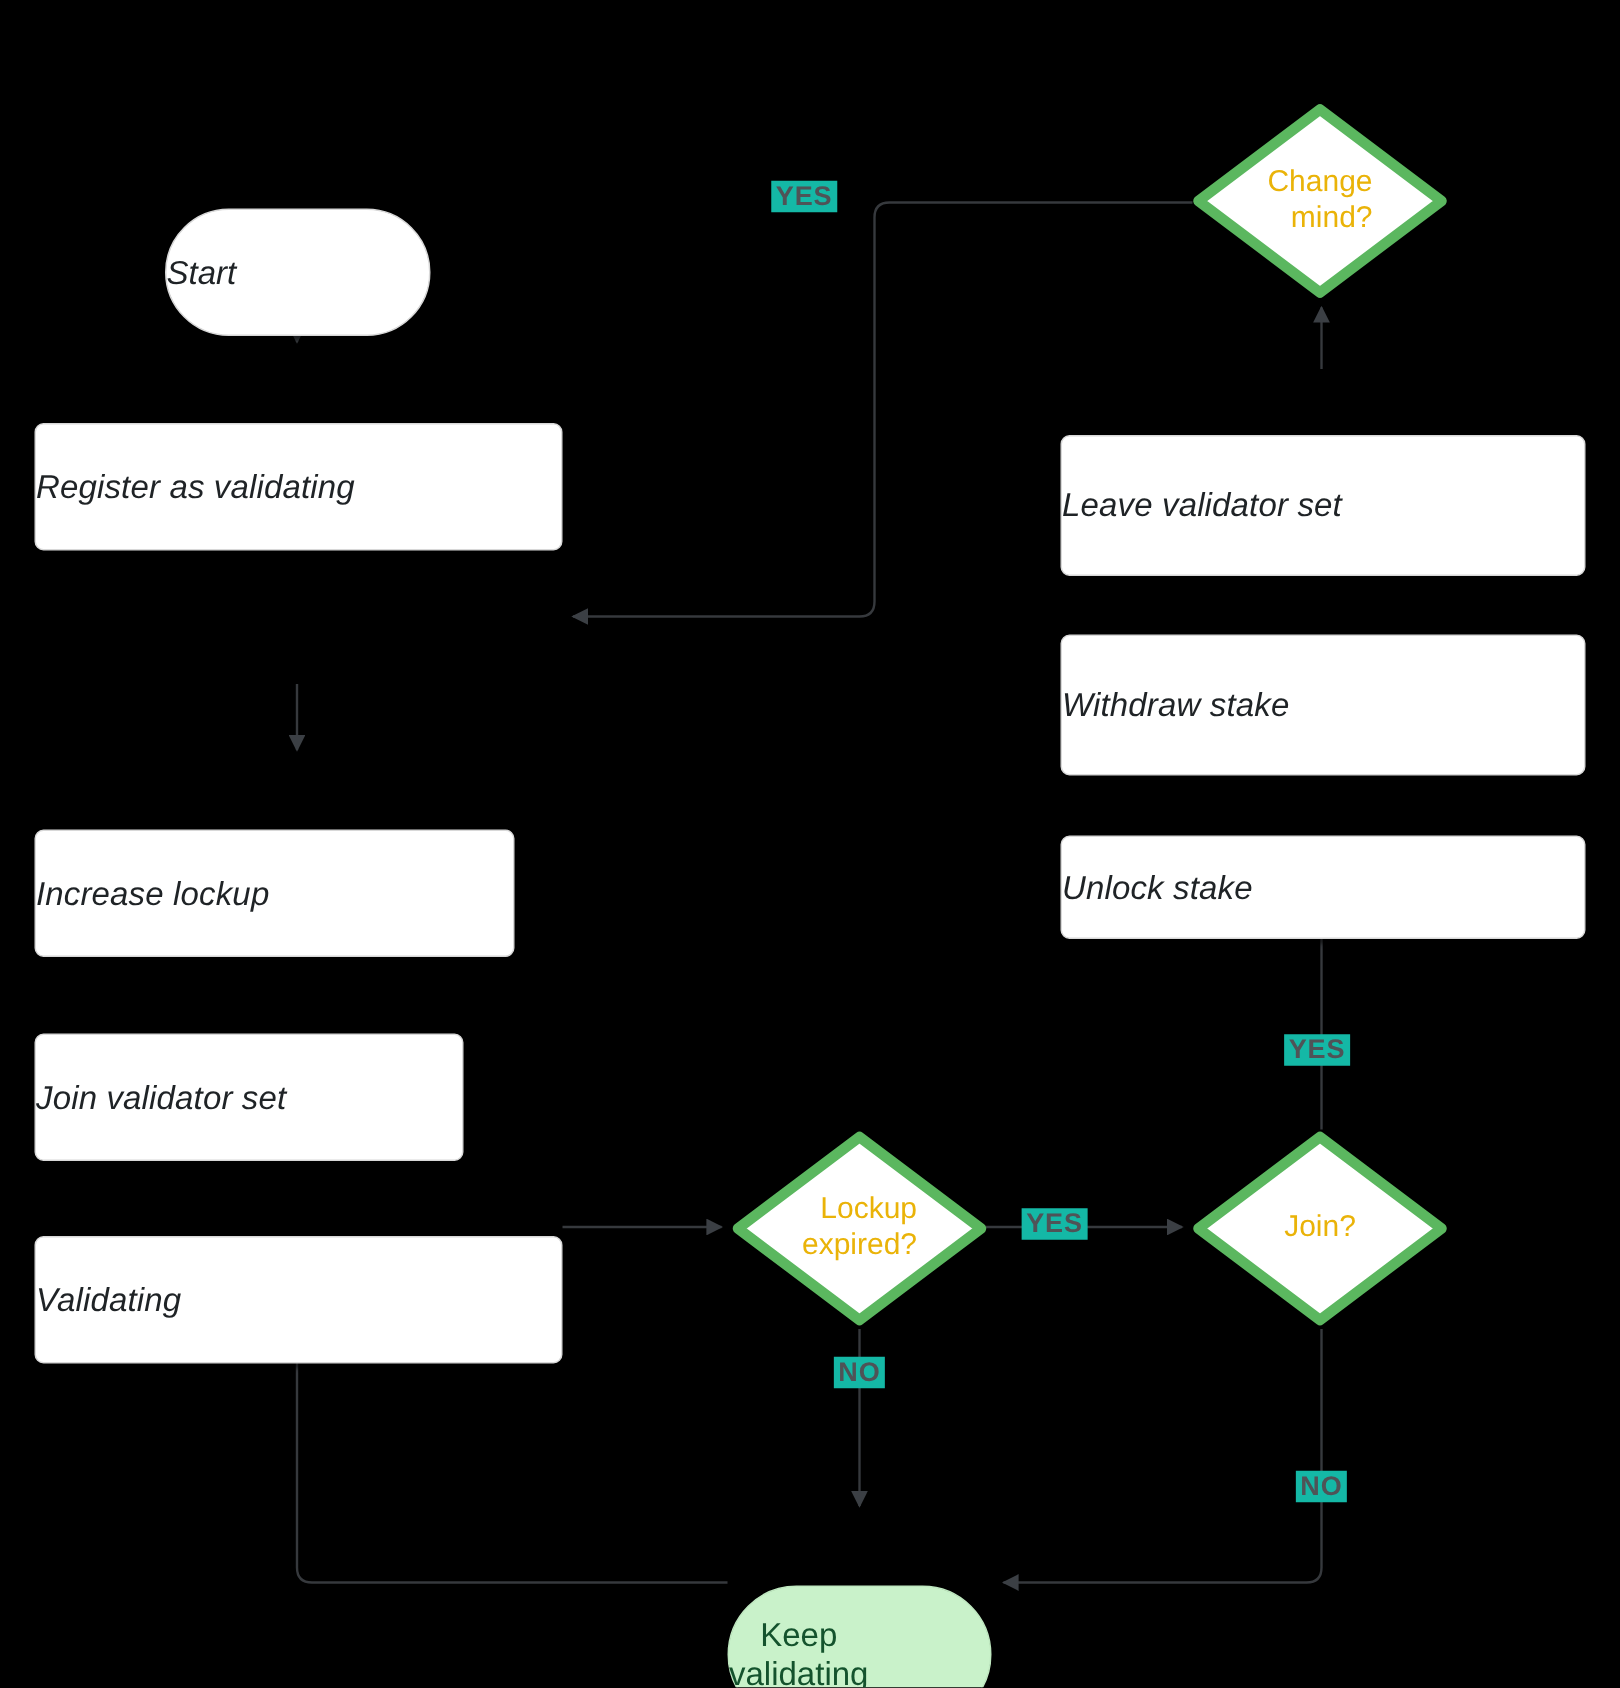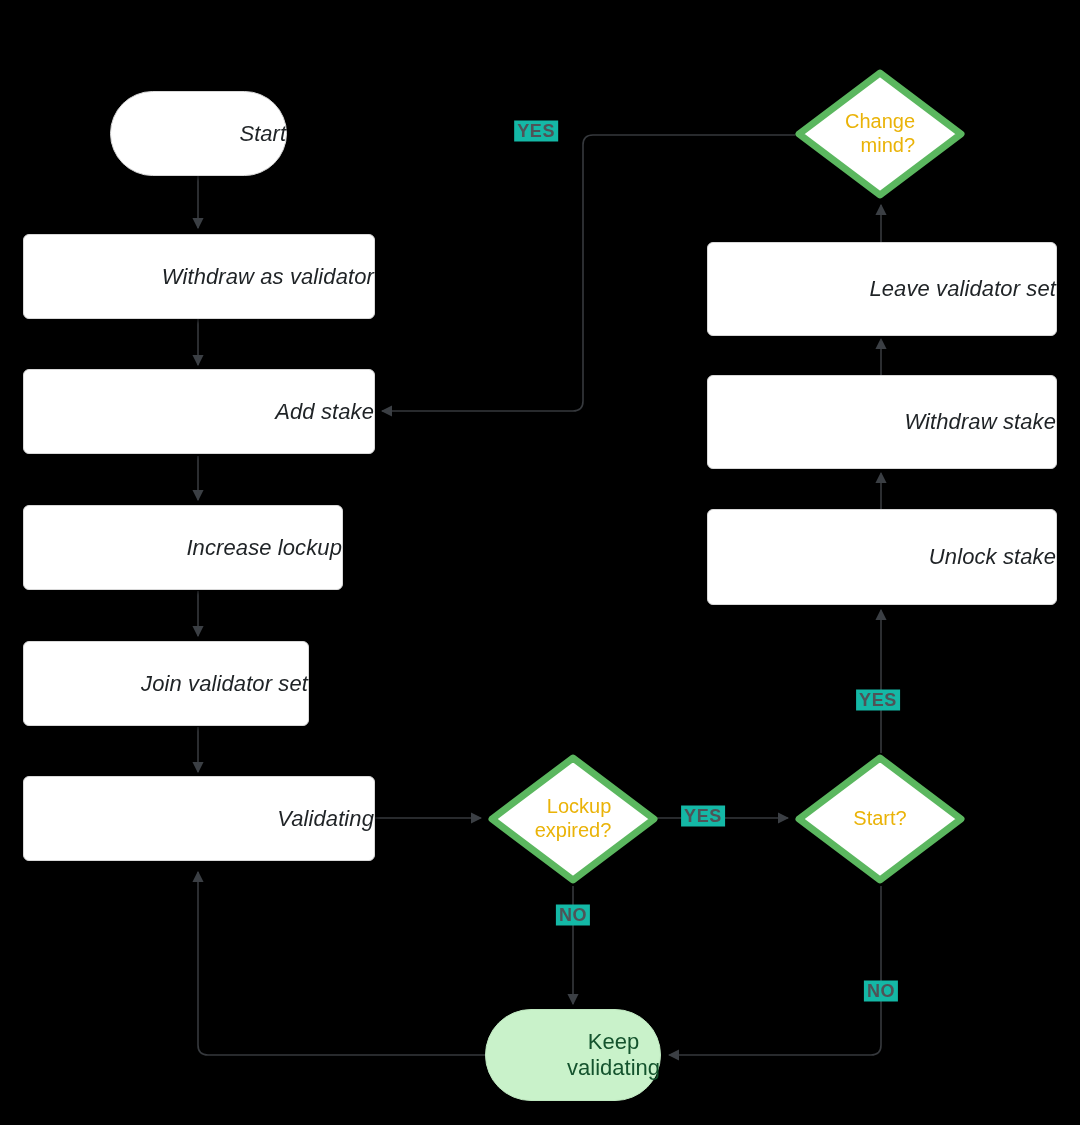--- a/index.html
+++ b/index.html
@@ -23,24 +23,25 @@
     height: 1125px;
     pointer-events: none;
   }
 
   
   .node {
     position: absolute;
     box-sizing: border-box;
     display: flex;
     align-items: center;
-    justify-content: flex-end;
+    justify-content: flex-start;
     text-align: center;
     color: #1f2326;
     z-index: 2;
+    margin-top: 48px;
   }
 
   .process {
     background: #ffffff;
     border: 1px solid #d8d8d8;
     border-radius: 6px;
     box-shadow: 2px 3px 3px rgba(0,0,0,0.55);
     font-style: italic;
     font-size: 22px;
     line-height: 1.25;
@@ -149,26 +150,23 @@
 
       <path d="M485,1055 L208,1055 Q198,1055 198,1045 L198,872"></path>
     </g>
   </svg>
 
   <div class="node stadium" style="left:110px; top:91px; width:177px; height:85px;">
     <span>Start</span>
   </div>
 
   <div class="node process" style="left:23px; top:234px; width:352px; height:85px;">
-    <span>Withdraw as validator</span>
-  </div>
-
-  <div class="node process" style="left:23px; top:369px; width:352px; height:85px;">
-    <span>Add stake</span>
-  </div>
+    <span>Register as validating</span>
+  </div>
+
 
   <div class="node process" style="left:23px; top:505px; width:320px; height:85px;">
     <span>Increase lockup</span>
   </div>
 
   <div class="node process" style="left:23px; top:641px; width:286px; height:85px;">
     <span>Join validator set</span>
   </div>
 
   <div class="node process" style="left:23px; top:776px; width:352px; height:85px;">
@@ -180,32 +178,32 @@
       <path d="M86,5 L167,66 L86,127 L5,66 Z" fill="#ffffff" stroke="#5bb75f" stroke-width="7" stroke-linejoin="round"></path>
     </svg>
     <div class="dia-label">Lockup
 expired?</div>
   </div>
 
   <div class="diamond" style="left:794px; top:753px; width:172px; height:132px;">
     <svg class="dia-svg" width="172" height="132" viewBox="0 0 172 132">
       <path d="M86,5 L167,66 L86,127 L5,66 Z" fill="#ffffff" stroke="#5bb75f" stroke-width="7" stroke-linejoin="round"></path>
     </svg>
-    <div class="dia-label">Start?</div>
+    <div class="dia-label">Join?</div>
   </div>
 
   <div class="diamond" style="left:794px; top:68px; width:172px; height:132px;">
     <svg class="dia-svg" width="172" height="132" viewBox="0 0 172 132">
       <path d="M86,5 L167,66 L86,127 L5,66 Z" fill="#ffffff" stroke="#5bb75f" stroke-width="7" stroke-linejoin="round"></path>
     </svg>
     <div class="dia-label">Change
 mind?</div>
   </div>
 
-  <div class="node process" style="left:707px; top:509px; width:350px; height:96px;font-style:italic;">
+  <div class="node process" style="left:707px; top:509px; width:350px; height:69px;font-style:italic;">
     <span>Unlock stake</span>
   </div>
 
   <div class="node process" style="left:707px; top:375px; width:350px; height:94px;">
     <span>Withdraw stake</span>
   </div>
 
   <div class="node process" style="left:707px; top:242px; width:350px; height:94px;">
     <span>Leave validator set</span>
   </div>

